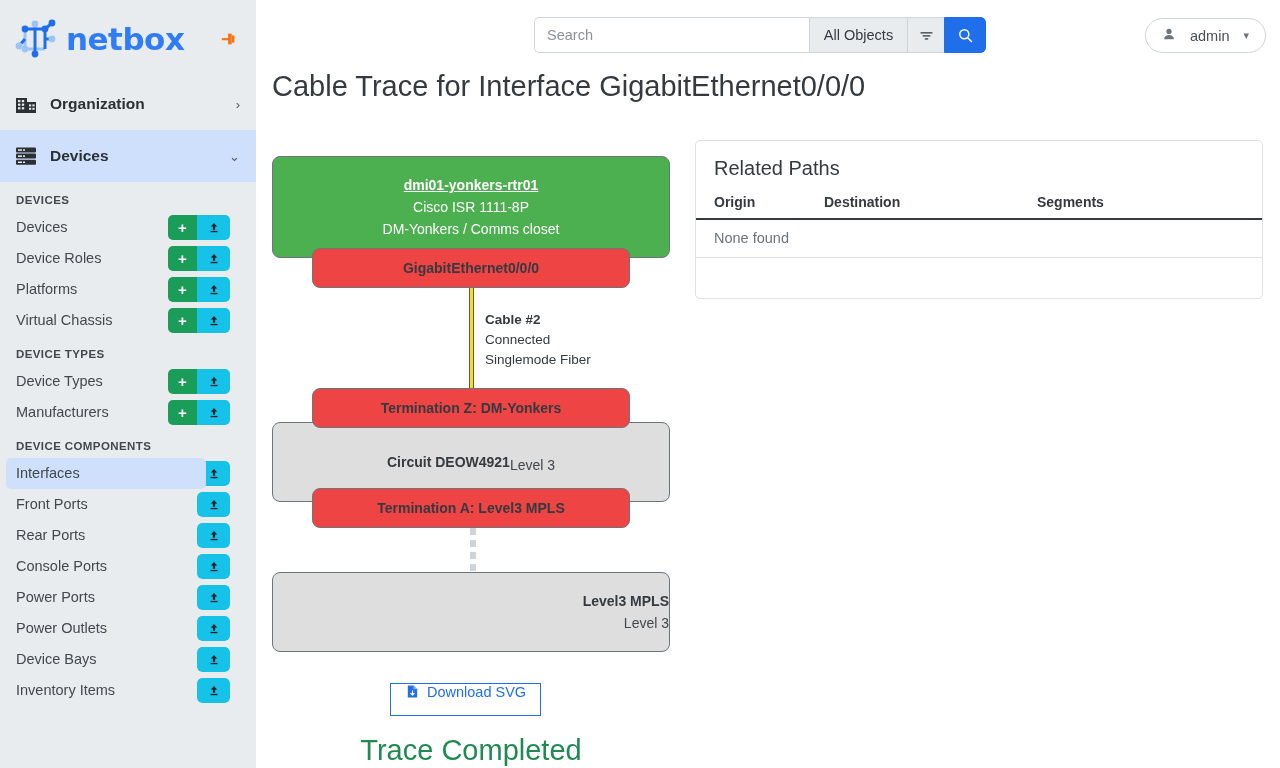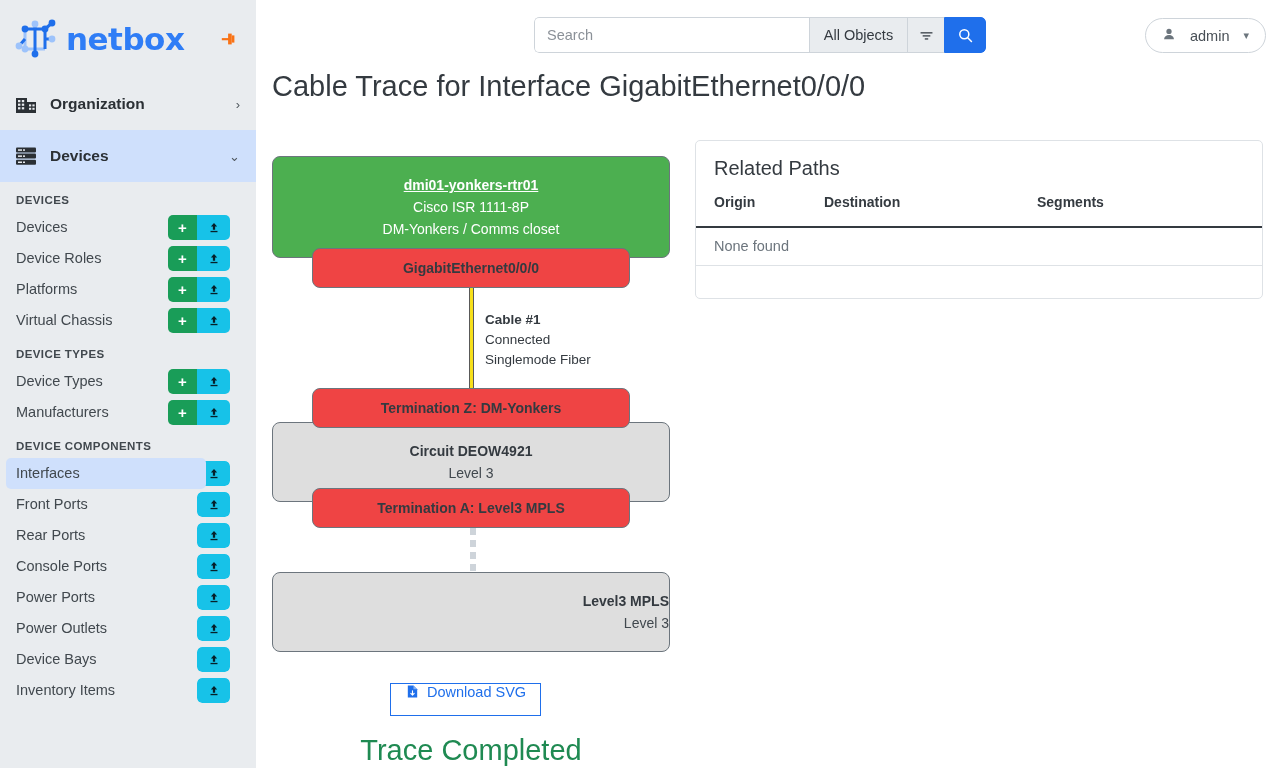--- a/index.html
+++ b/index.html
@@ -161,21 +161,21 @@
     position: absolute; left: 197px; width: 5px;
     background: #f7e01a; border-left: 1px solid #595959; border-right: 1px solid #595959;
     z-index: 1;
   }
   .cable-label { position: absolute; font-size: 13.5px; color: #343a40; line-height: 20px; }
   .cable-label b { font-weight: 700; }
 
   .t-circuit {
     position: absolute; left: 0; width: 398px; height: 80px;
     background: #dedede; border: 1px solid #6c757d; border-radius: 8px;
-    display: flex; flex-direction: column; align-items: center; justify-content: center;
+    display: flex; flex-direction: row; align-items: center; justify-content: center;
     z-index: 2;
   }
   .t-circuit .c1 { font-size: 14px; font-weight: 700; color: #343a40; }
   .t-circuit .c2 { font-size: 14px; color: #41484e; margin-top: 6px; }
 
   .t-provider {
     position: absolute; left: 0; width: 398px; height: 80px;
     background: #dedede; border: 1px solid #6c757d; border-radius: 8px;
     display: flex; flex-direction: column; align-items: flex-end; justify-content: center;
   }
@@ -203,21 +203,21 @@
   
   #related {
     position: absolute; left: 439px; top: 70px;
     width: 568px; height: 159px;
     background: #fff; border: 1px solid #dee2e6; border-radius: 5px;
   }
   .card-title { padding: 16px 18px 0 18px; font-size: 20px; color: #343a40; }
   .rp-table { width: 100%; border-collapse: collapse; margin-top: 14px; }
   .rp-table th {
     text-align: left; font-size: 14px; font-weight: 700; color: #343a40;
-    padding: 0 0 16px 0; border-bottom: 2px solid #343a40;
+    padding: 0 0 8px 0; border-bottom: 2px solid #343a40;
   }
   .rp-table td {
     font-size: 14.5px; color: #6c757d; padding: 10px 0 11px 0;
     border-bottom: 1px solid #dee2e6;
   }
   .rp-pad-l { padding-left: 18px !important; }
   .rp-pad-r { padding-right: 18px !important; }
 </style>
 </head>
 <body>
@@ -507,21 +507,21 @@
       <div class="n1">dmi01-yonkers-rtr01</div>
       <div class="n2">Cisco ISR 1111-8P</div>
       <div class="n3">DM-Yonkers / Comms closet</div>
     </div>
 
     <div class="cable-line" style="top:128px;height:154px;"></div>
 
     <div class="t-term" style="top:92px;">GigabitEthernet0/0/0</div>
 
     <div class="cable-label" style="left:213px;top:154px;">
-      <div><b>Cable #1</b></div>
+      <div><b>Cable #2</b></div>
       <div>Connected</div>
       <div>Singlemode Fiber</div>
     </div>
 
     <div class="t-circuit" style="top:266px;">
       <div class="c1">Circuit DEOW4921</div>
       <div class="c2">Level 3</div>
     </div>
 
     <div class="t-term" style="top:232px;">Termination Z: DM-Yonkers</div>

